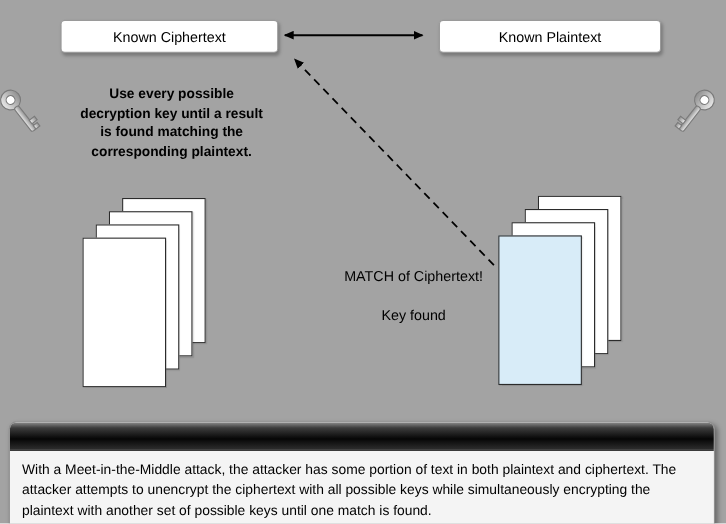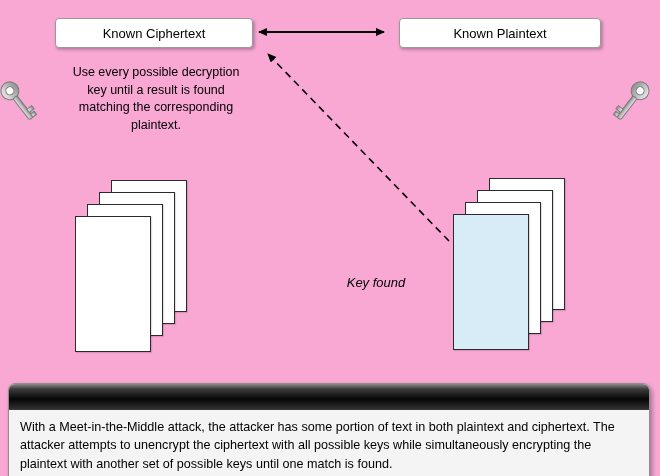--- a/index.html
+++ b/index.html
@@ -1,34 +1,34 @@
 <!DOCTYPE html>
 <html><head>
 <meta charset="utf-8">
 <style>
   html,body { margin:0; padding:0; background:#fff; }
   .canvas {
-    position:relative; width:660px; height:476px; background:#f9a8d4;
+    position:relative; width:660px; height:476px; background:#a3a3a3;
     font-family:"Liberation Sans", sans-serif; color:#000; overflow:hidden;
   }
   .box {
     position:absolute; height:28px; background:#fff;
     border:1px solid #9a9a9a; border-radius:4px;
     box-shadow:1.5px 2px 3px rgba(0,0,0,.25);
     display:flex; align-items:center; justify-content:center;
     font-size:13px;
   }
   .left-box  { left:55px;  top:18px; width:196px; }
   .right-box { left:399px; top:18px; width:200px; }
 
   .caption {
     position:absolute; width:176px; text-align:center;
     font-size:12.5px; line-height:1.4;
   }
-  .left-caption  { left:68px;  top:64px; }
+  .left-caption  { left:68px;  top:77px;font-weight:bold; }
   .right-caption { left:404px; top:64px; }
 
   .overlay { position:absolute; left:0; top:0; width:660px; height:476px; pointer-events:none; }
 
   .key { position:absolute; }
   .key-left  { left:6px;   top:76px; transform:rotate(-38deg); }
   .key-right { left:614px; top:76px; transform:scaleX(-1) rotate(-38deg); }
 
   .stack { position:absolute; width:112px; height:168px; }
   .stack-left  { left:75px;  top:180px; }
@@ -40,21 +40,21 @@
   }
   .c0 { left:36px; top:0; }
   .c1 { left:24px; top:12px; }
   .c2 { left:12px; top:24px; }
   .c3 { left:0;    top:36px; height:134px; }
 
   .match-area {
     position:absolute; left:300px; top:243px; width:152px;
     text-align:center; font-size:13px;
   }
-  .match-area .line2 { margin-top:32px;font-style:italic; }
+  .match-area .line2 { margin-top:21px; }
 
   .footer-panel {
     position:absolute; left:8px; top:383px; width:642px;
     border:1px solid #8f8f8f; border-radius:7px; background:#f4f4f4;
     box-shadow:2px 3px 5px rgba(0,0,0,.35); box-sizing:border-box;
   }
   .footer-header {
     height:25px; border-radius:6px 6px 0 0; border-bottom:1px solid #3a3a3a;
     background:linear-gradient(to bottom, #8a8a8a 0%, #3c3c3c 20%, #060606 60%, #2f2f2f 100%);
   }
@@ -130,20 +130,21 @@
   </div>
 
   <div class="stack stack-right">
     <div class="card c0"></div>
     <div class="card c1"></div>
     <div class="card c2"></div>
     <div class="card c3" style="background: rgb(216, 236, 248);"></div>
   </div>
 
   <div class="match-area">
+    <div>MATCH of Ciphertext!</div>
     <div class="line2">Key found</div>
   </div>
 
   <div class="footer-panel">
     <div class="footer-header"></div>
     <div class="footer-text">With a Meet-in-the-Middle attack, the attacker has some portion of text in both plaintext and ciphertext. The attacker attempts to unencrypt the ciphertext with all possible keys while simultaneously encrypting the plaintext with another set of possible keys until one match is found.</div>
   </div>
 
 </div>
 

